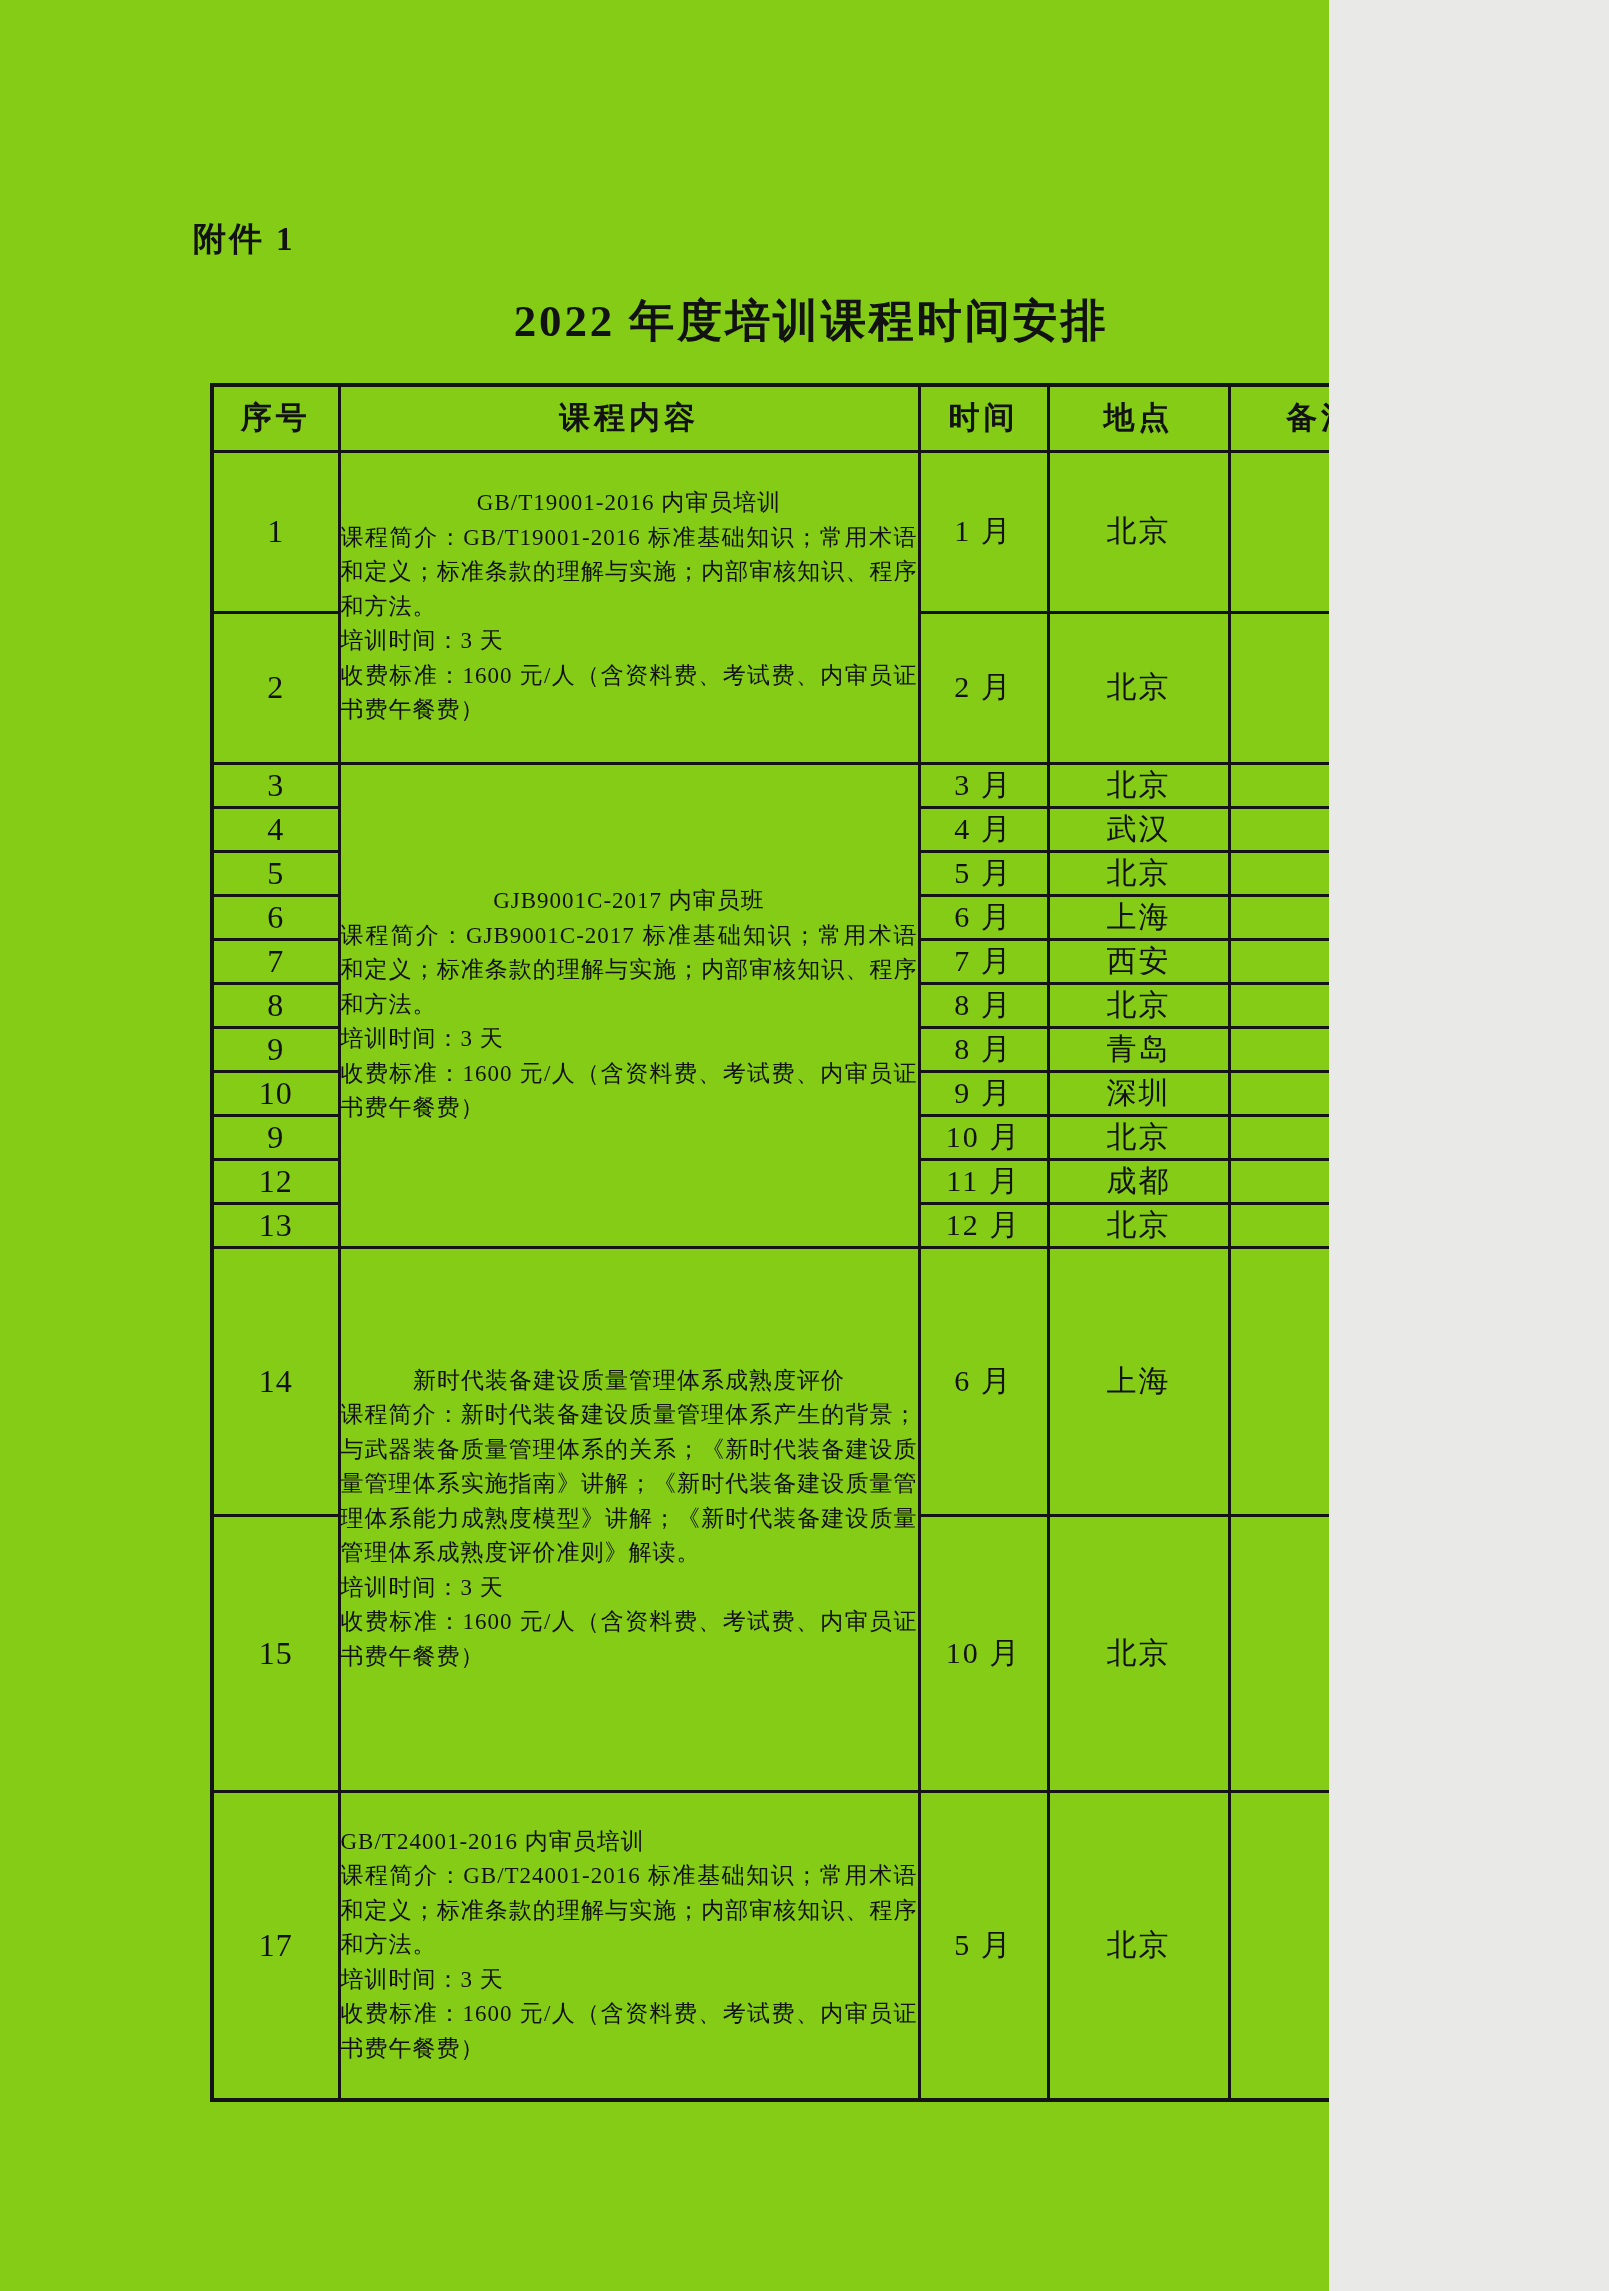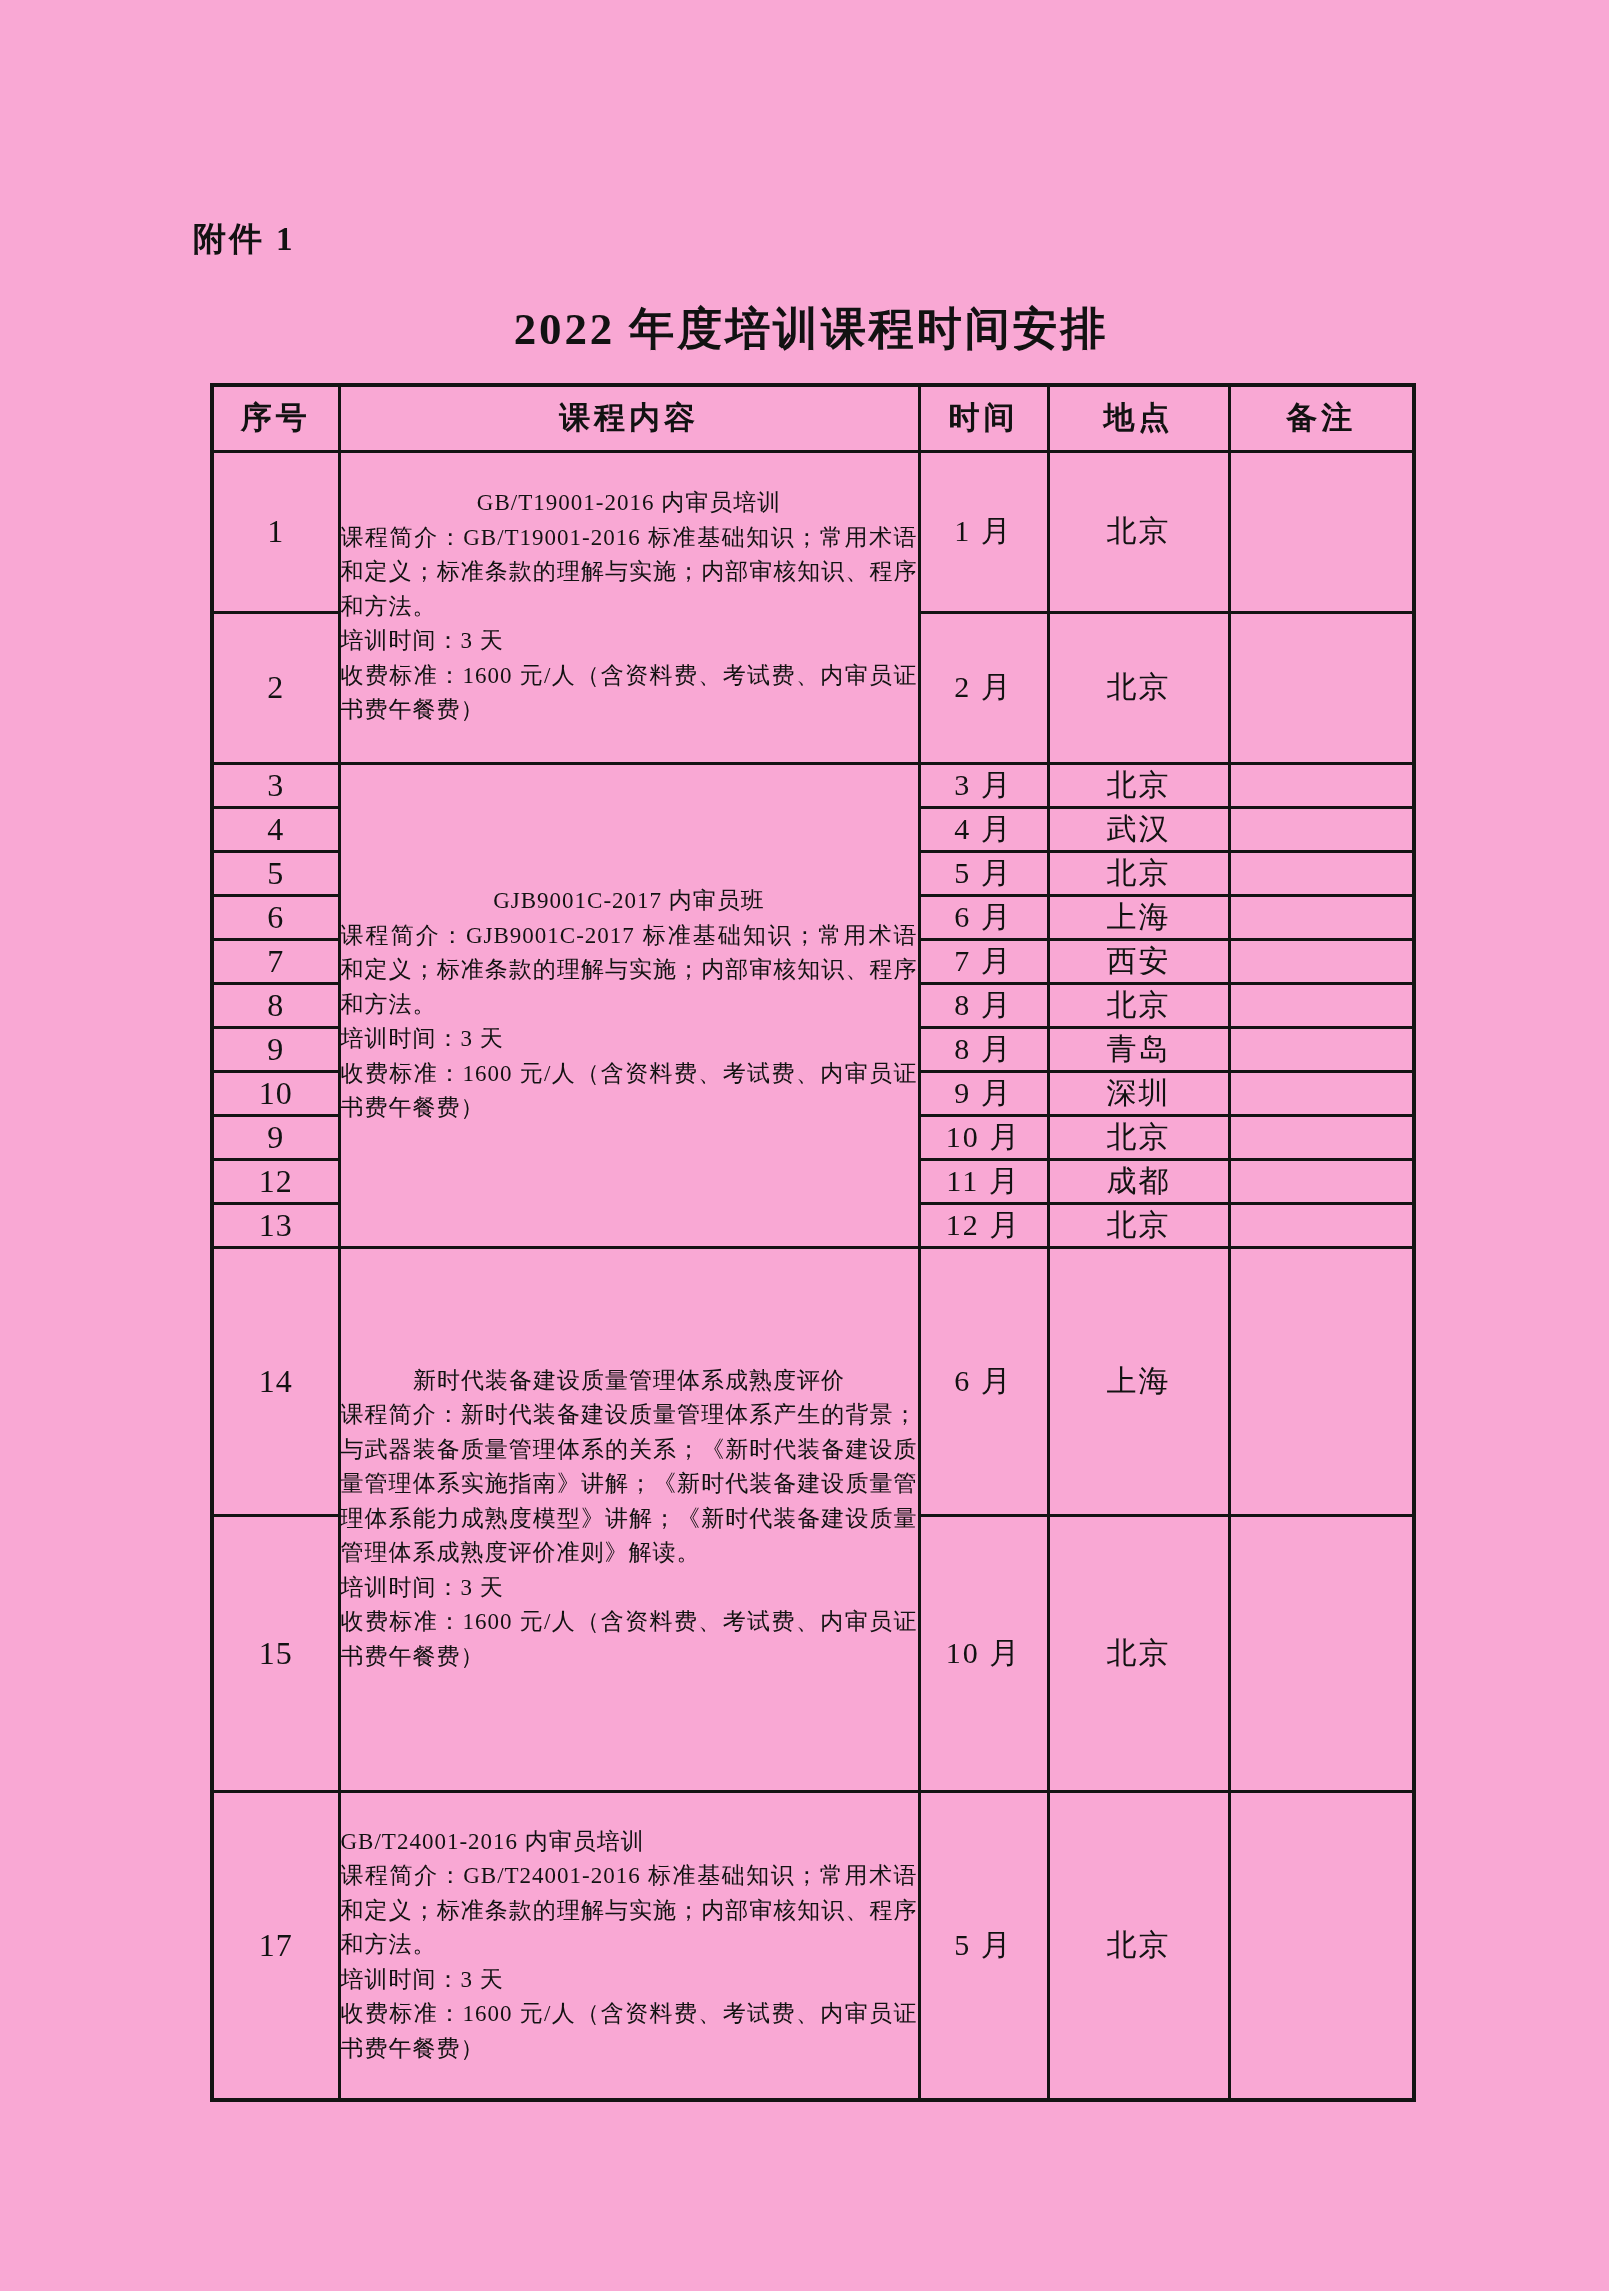--- a/index.html
+++ b/index.html
@@ -3,30 +3,30 @@
 <meta charset="utf-8">
 <style>
   html,body{margin:0;padding:0;}
   body{
     width:1609px;height:2292px;
     background:#e9e9e7;
     font-family:"Liberation Serif","DejaVu Serif",serif;
     color:#121212;
   }
   .sheet{
-    position:relative;width:1609px;height:2292px;
-    background:#f9a8d4;overflow:hidden;
+    position:relative;width:1329px;height:2292px;
+    background:#84cc16;overflow:hidden;
   }
   .attachment{
     position:absolute;left:193px;top:217px;
     font-size:33px;font-weight:600;letter-spacing:2.9px;
   }
   .doc-title{
     position:absolute;left:210px;top:291px;width:1202px;
-    text-align:center;font-size:45px;font-weight:700;letter-spacing:2.9px;margin-top:8px;
+    text-align:center;font-size:45px;font-weight:700;letter-spacing:2.9px;
   }
   table.schedule{
     position:absolute;left:210px;top:383px;width:1202px;
     border-collapse:collapse;table-layout:fixed;
     border:4.9px solid #141414;
     font-family:Liberation Serif, serif;
   }
   table.schedule th,table.schedule td{
     border:3.9px solid #141414;
     padding:0;

